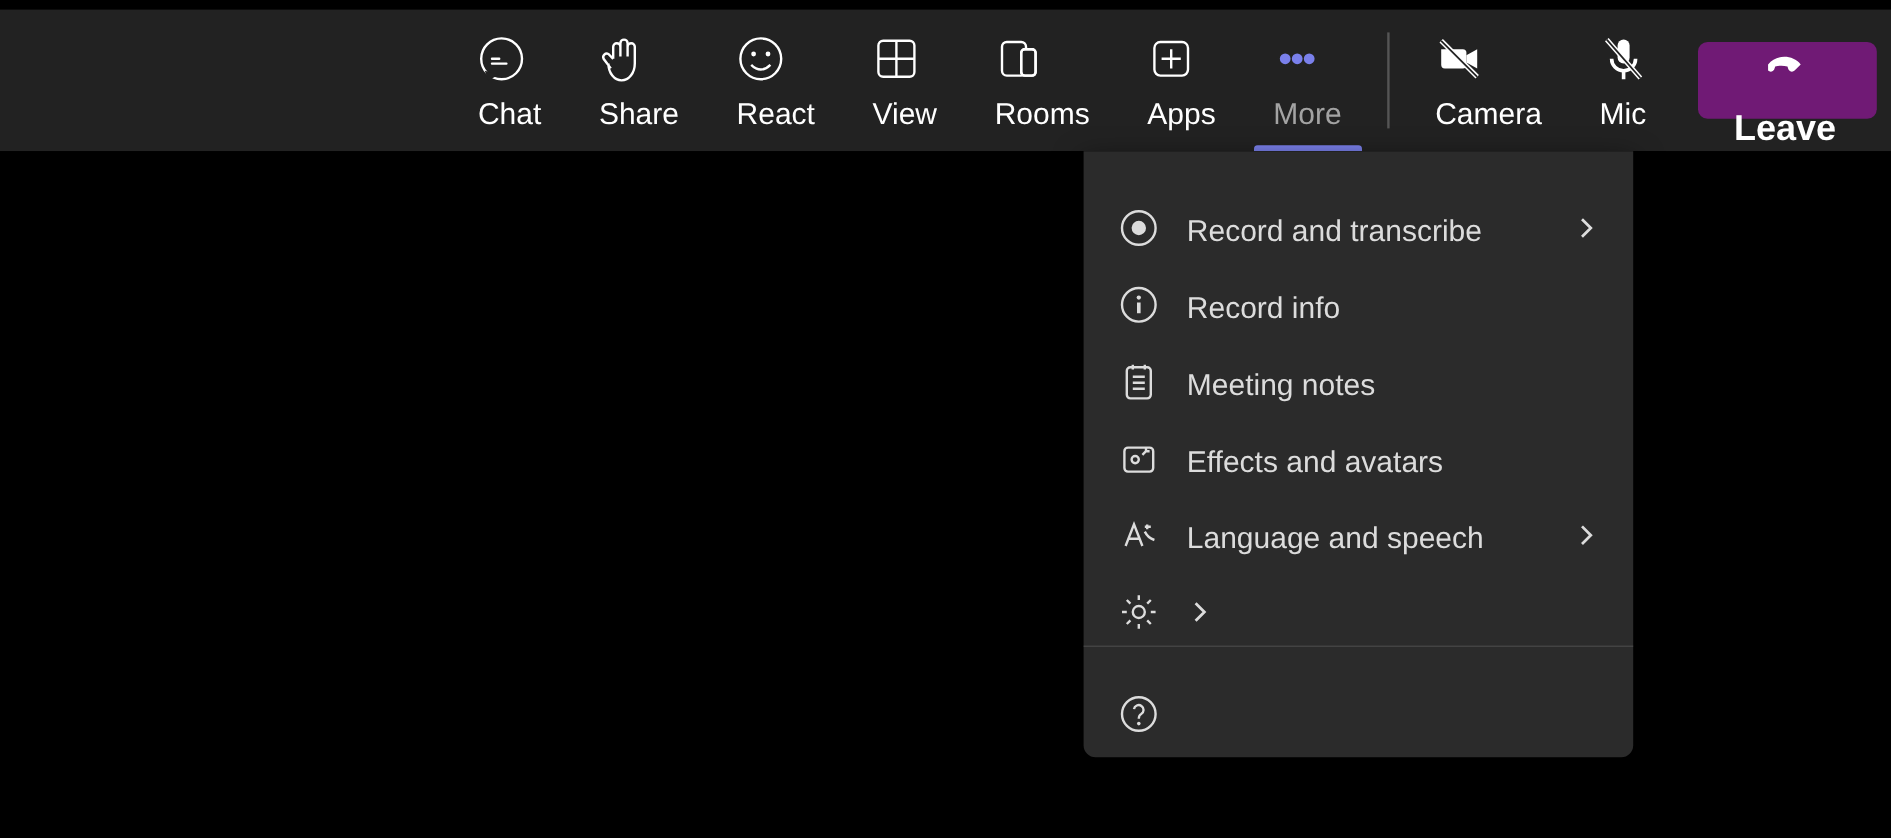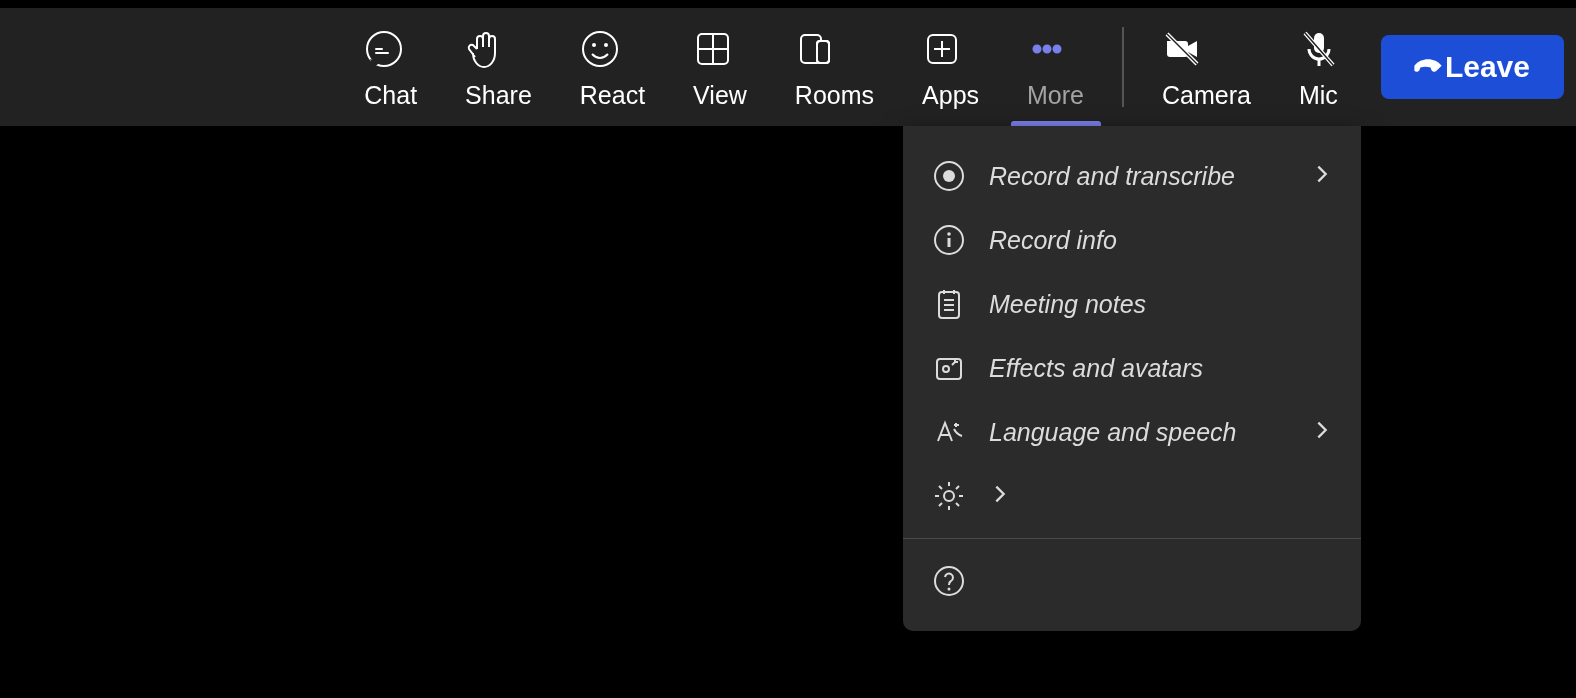--- a/index.html
+++ b/index.html
@@ -10,25 +10,25 @@
   .tb-btn .ico { height:48px; display:flex; align-items:center; justify-content:center; }
   .tb-btn svg { width:40px; height:40px; stroke:#fff; fill:none; stroke-width:2; }
   .tb-btn .lbl { font-size:25px; margin-top:8px; font-weight:400; }
   .tb-btn.active svg { stroke:#7a80eb; fill:#7a80eb; }
   .tb-btn.active .lbl { color:#a3a3a3; }
   .tb-btn.active::after { content:""; position:absolute; bottom:0; left:50%; transform:translateX(-50%); width:90px; height:5px; background:#7a80eb; border-radius:3px 3px 0 0; }
   .divider { width:2px; height:80px; background:#555; margin:0 14px; }
   .tb-btn.camera svg, .tb-btn.mic svg { fill:#fff; stroke:none; }
   .tb-btn.share .box { width:40px; height:30px; background:#fff; border-radius:6px; display:flex; align-items:center; justify-content:center; }
   .tb-btn.share .box svg { width:24px; height:24px; stroke:#222; stroke-width:3; }
-  .leave { margin-left:18px; height:64px; padding:0 34px 0 30px; background:#1d4ed8; color:#fff; border:none; border-radius:8px; font-size:30px; font-weight:600; display:flex; align-items:center; gap:0; cursor:pointer; }
+  .leave { margin-left:18px; height:64px; padding:0 34px 0 30px; background:#701a75; color:#fff; border:none; border-radius:8px; font-size:30px; font-weight:600; display:flex; align-items:center; gap:14px; cursor:pointer;flex-direction:column; }
   .leave svg { width:34px; height:34px; fill:#fff; }
   .meeting-area { position:relative; height:572px; background:#000; }
   .dropdown { position:absolute; top:126px; left:903px; width:458px; background:#2b2b2b; border-radius:0 0 10px 10px; padding:18px 0; box-shadow:0 8px 24px rgba(0,0,0,0.6); }
-  .dd-item { display:flex; align-items:center; height:64px; padding:0 28px; color:#dcdcdc; font-size:25px; cursor:pointer;font-style:italic; }
+  .dd-item { display:flex; align-items:flex-end; height:64px; padding:0 28px; color:#dcdcdc; font-size:25px; cursor:pointer; }
   .dd-ico { width:36px; height:36px; margin-right:22px; display:flex; align-items:center; justify-content:center; }
   .dd-ico svg { width:34px; height:34px; stroke:#dcdcdc; fill:none; stroke-width:2; }
   .dd-label { flex:1; }
   .dd-chevron svg { width:22px; height:22px; stroke:#dcdcdc; fill:none; stroke-width:2.5; }
   .dd-sep { height:1px; background:#4a4a4a; margin:10px 0; }
 </style>
 </head>
 <body>
 
 <div class="topbar">

